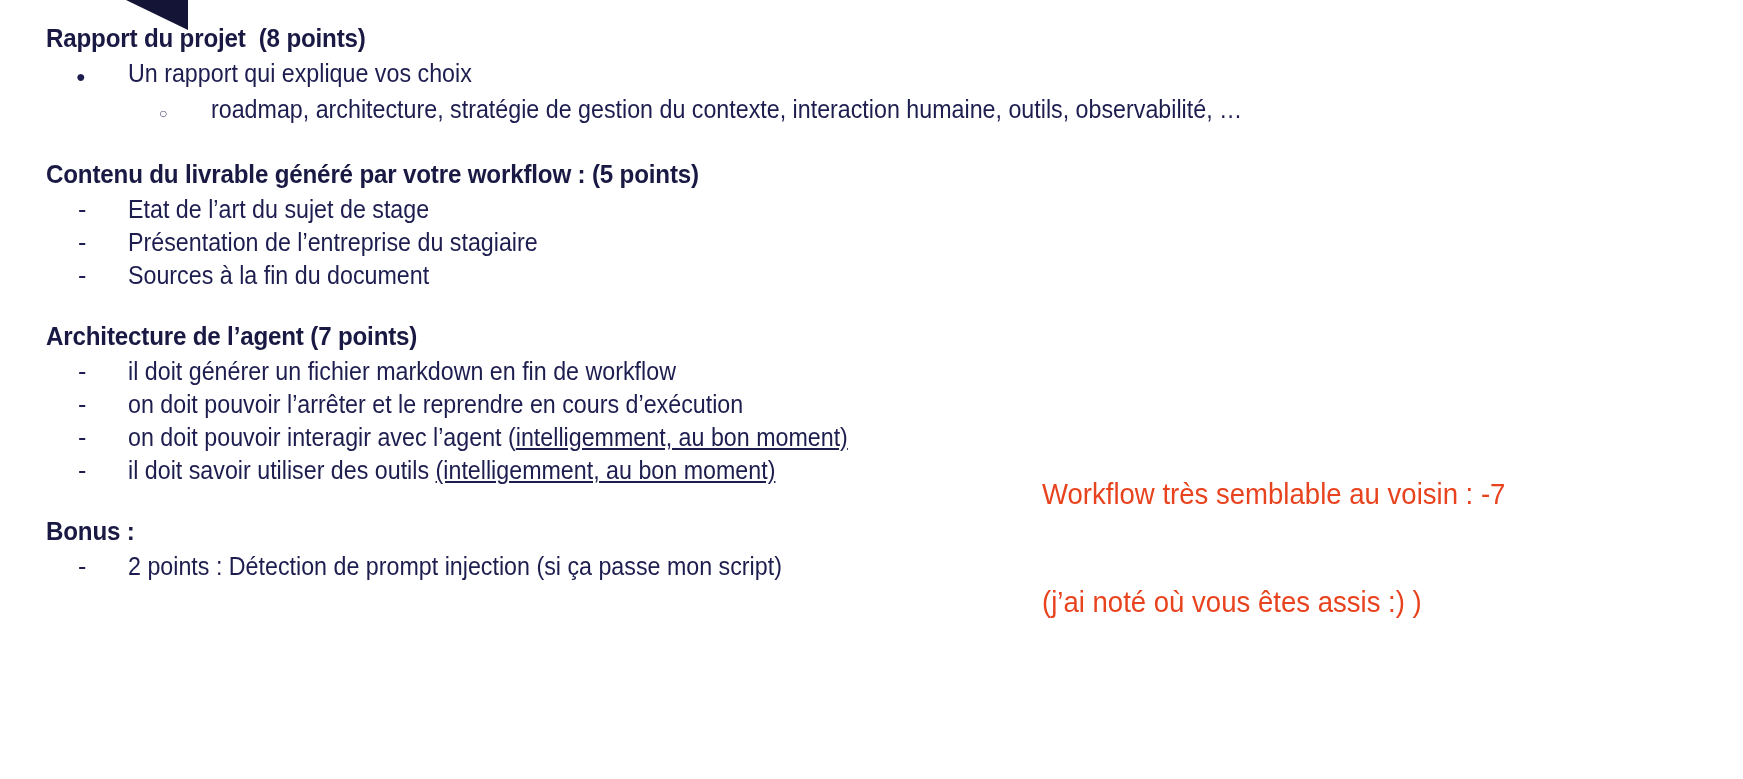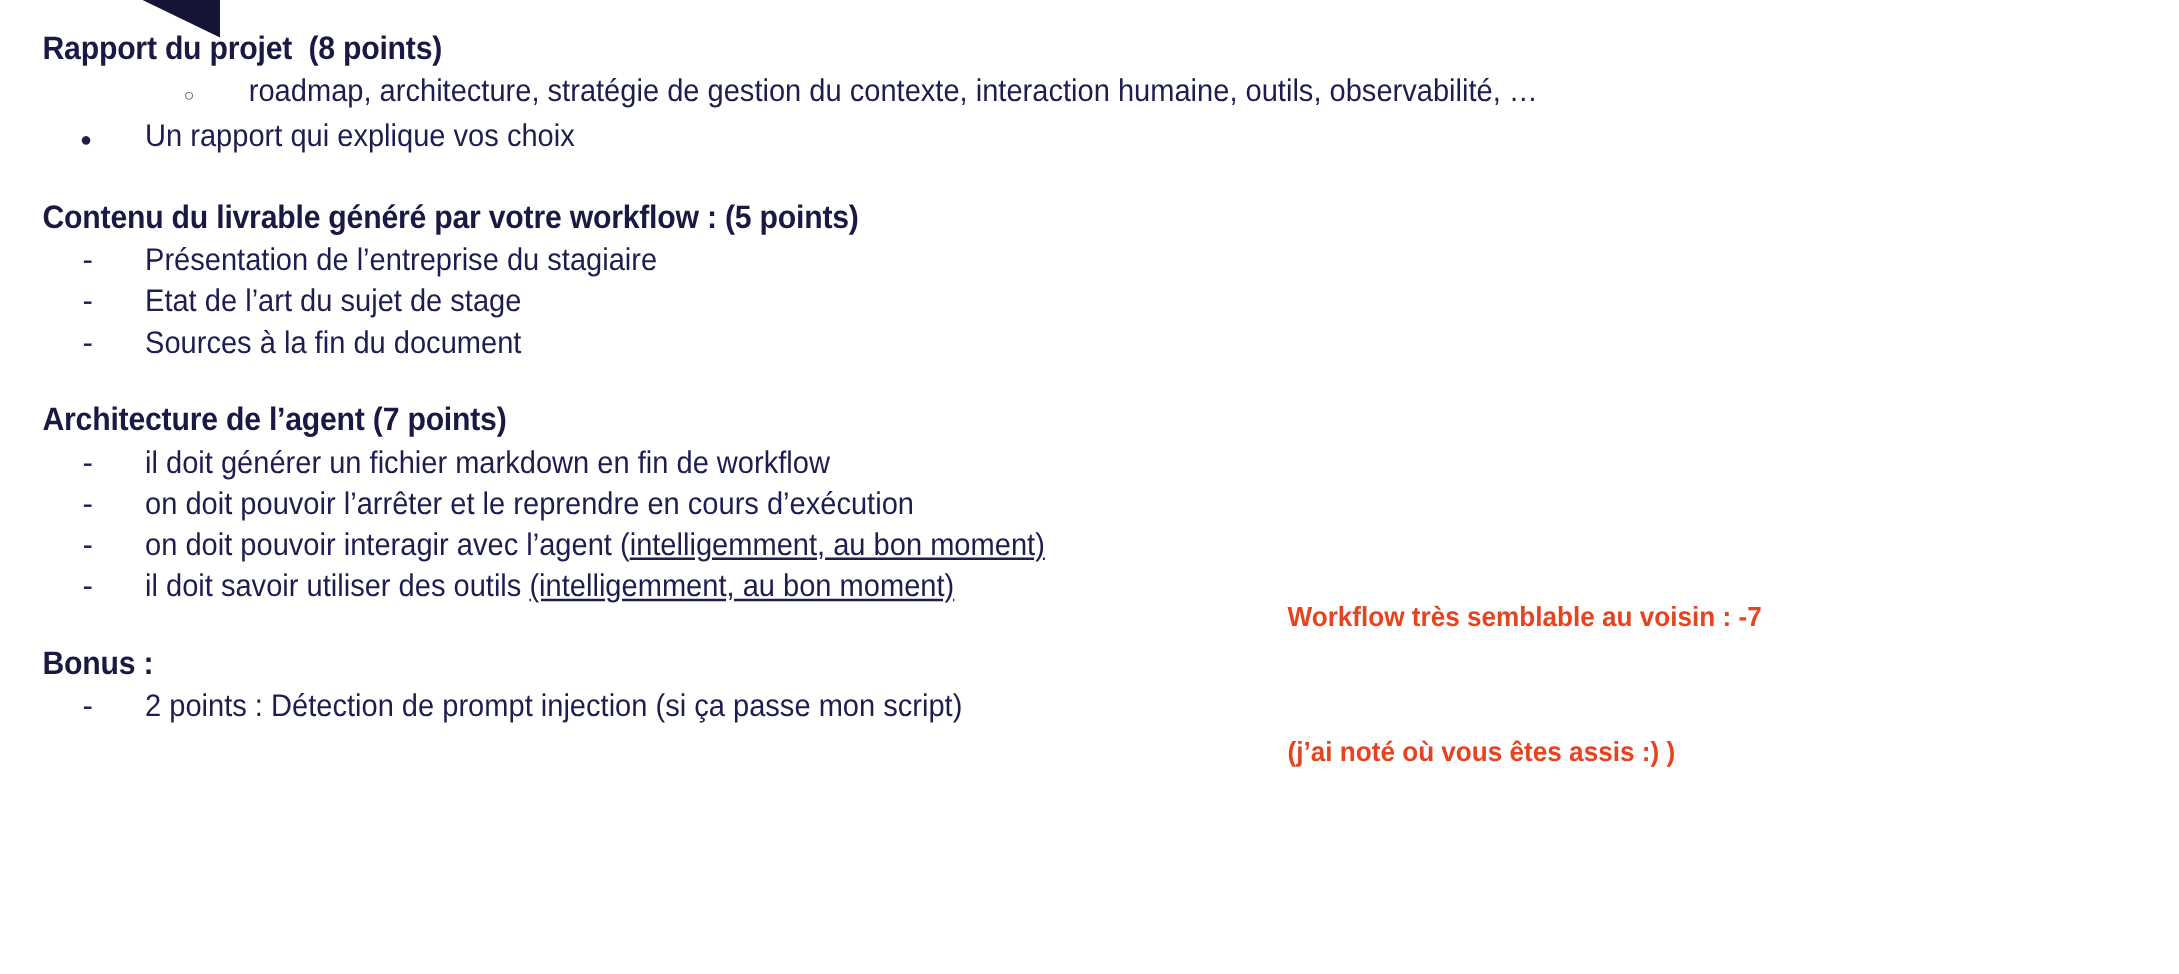--- a/index.html
+++ b/index.html
@@ -22,21 +22,21 @@
     position: absolute;
     left: 110px;
     top: 0;
     width: 62px;
     height: 30px;
   }
 
   
   .slide {
     position: absolute;
-    left: 4px;
+    left: 16px;
     top: 0;
     width: 1495px;
     height: 779px;
   }
 
   .content-col {
     position: absolute;
     left: 30px;
     top: 20px;
     width: 990px;
@@ -118,22 +118,22 @@
     text-underline-offset: 2px;
   }
 
   
   .annotation {
     position: absolute;
     left: 1026px;
     top: 404px;
     width: 620px;
     color: #e8431f;
-    font-weight: bold;
-    font-size: 22px;
+    font-weight: normal;
+    font-size: 29px;
     line-height: 36px;
     white-space: pre;
   }
   .annotation .aline {
     display: block;
     transform: scaleX(0.95);
     transform-origin: left center;
   }
 </style>
 </head>
@@ -143,41 +143,41 @@
 
   <svg class="corner-triangle" viewBox="0 0 62 30" preserveAspectRatio="none">
     <polygon points="0,0 62,0 62,30" fill="#141436"></polygon>
   </svg>
 
   <div class="content-col">
 
     <div class="section">
       <div class="heading">Rapport du projet  (8 points)</div>
       <div class="list">
+        <div class="li lvl1">
+          <span class="marker"></span>
+          <span class="txt">Un rapport qui explique vos choix</span>
+        </div>
         <div class="li lvl2">
           <span class="marker"></span>
           <span class="txt">roadmap, architecture, stratégie de gestion du contexte, interaction humaine, outils, observabilité, …</span>
         </div>
-        <div class="li lvl1">
-          <span class="marker"></span>
-          <span class="txt">Un rapport qui explique vos choix</span>
-        </div>
       </div>
     </div>
 
     <div class="section">
       <div class="heading">Contenu du livrable généré par votre workflow : (5 points)</div>
       <div class="list">
         <div class="li lvl1 dash">
           <span class="marker"></span>
+          <span class="txt">Etat de l’art du sujet de stage</span>
+        </div>
+        <div class="li lvl1 dash">
+          <span class="marker"></span>
           <span class="txt">Présentation de l’entreprise du stagiaire</span>
-        </div>
-        <div class="li lvl1 dash">
-          <span class="marker"></span>
-          <span class="txt">Etat de l’art du sujet de stage</span>
         </div>
         <div class="li lvl1 dash">
           <span class="marker"></span>
           <span class="txt">Sources à la fin du document</span>
         </div>
       </div>
     </div>
 
     <div class="section">
       <div class="heading">Architecture de l’agent (7 points)</div>

